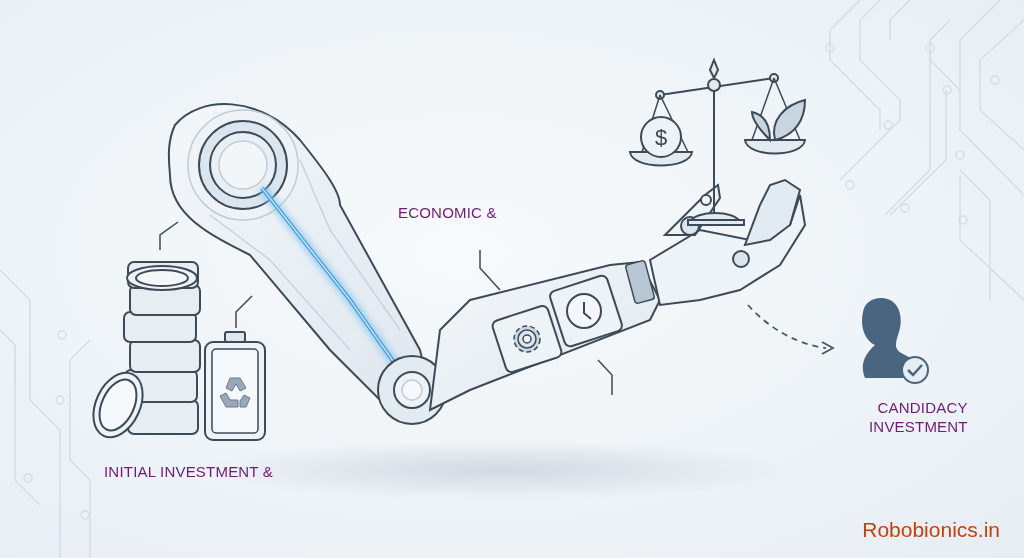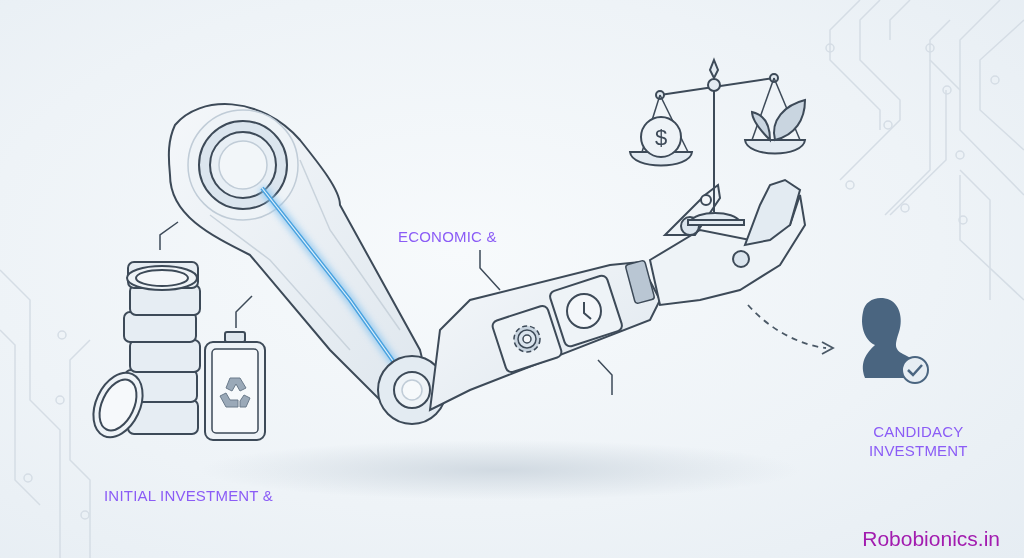--- a/index.html
+++ b/index.html
@@ -3,25 +3,25 @@
   <meta charset="utf-8">
   <style>
     html, body { margin: 0; padding: 0; }
     body {
       width: 1024px; height: 558px; overflow: hidden; position: relative;
       background: radial-gradient(ellipse at 45% 45%, #f7fafc 0%, #eef3f7 60%, #e6edf3 100%);
       font-family: "Liberation Sans", sans-serif;
     }
     .canvas { position: absolute; left: 0; top: 0; width: 1024px; height: 558px; }
     .label {
-      position: absolute; color: #8b5cf6; font-size: 15px; line-height: 19px;
-      text-align: center; letter-spacing: 0.2px; white-space: nowrap; margin-top: 24px;
+      position: absolute; color: #701a75; font-size: 15px; line-height: 19px;
+      text-align: right; letter-spacing: 0.2px; white-space: nowrap;
     }
     .brand {
-      position: absolute; right: 24px; bottom: 7px; font-size: 21px; color: #a21caf;
+      position: absolute; right: 24px; bottom: 16px; font-size: 21px; color: #c2410c;
       font-family: "Liberation Sans", sans-serif;
     }
   </style>
 </head>
 <body>
 
 <svg class="canvas" viewBox="0 0 1024 558" xmlns="http://www.w3.org/2000/svg">
   <defs>
     <linearGradient id="armFill" x1="0" y1="0" x2="1" y2="1">
       <stop offset="0" stop-color="#f4f7fa"></stop>

